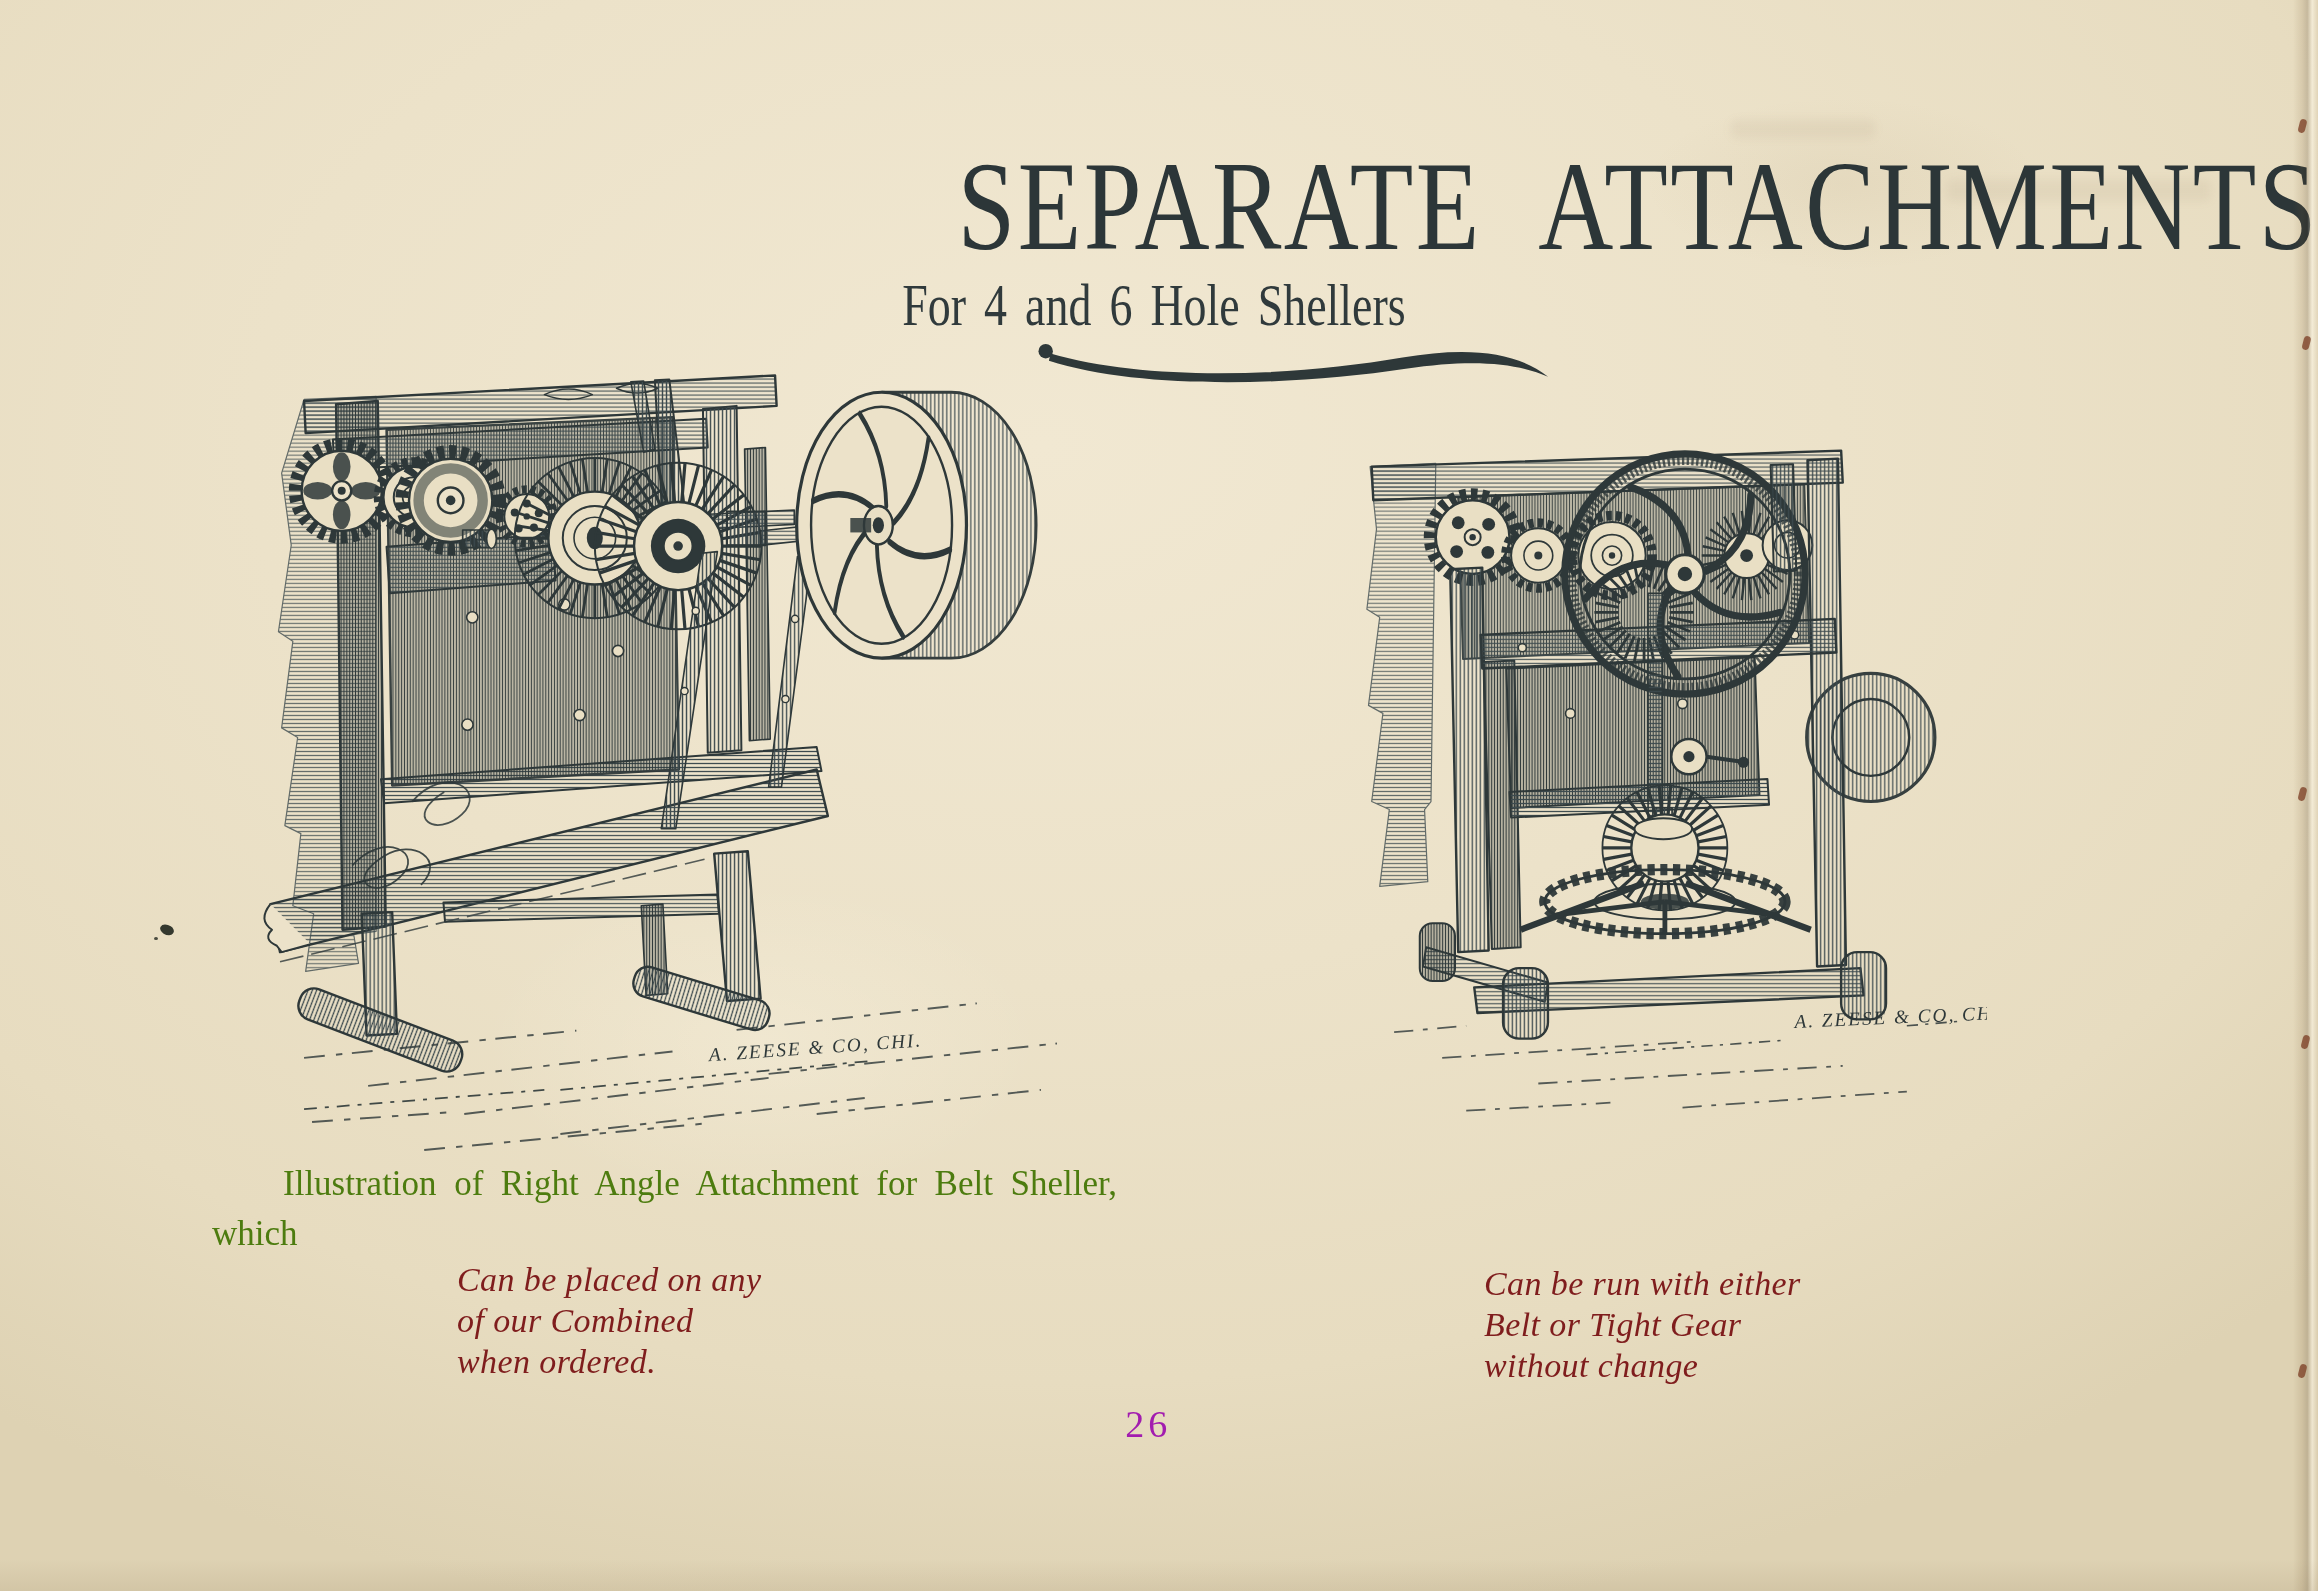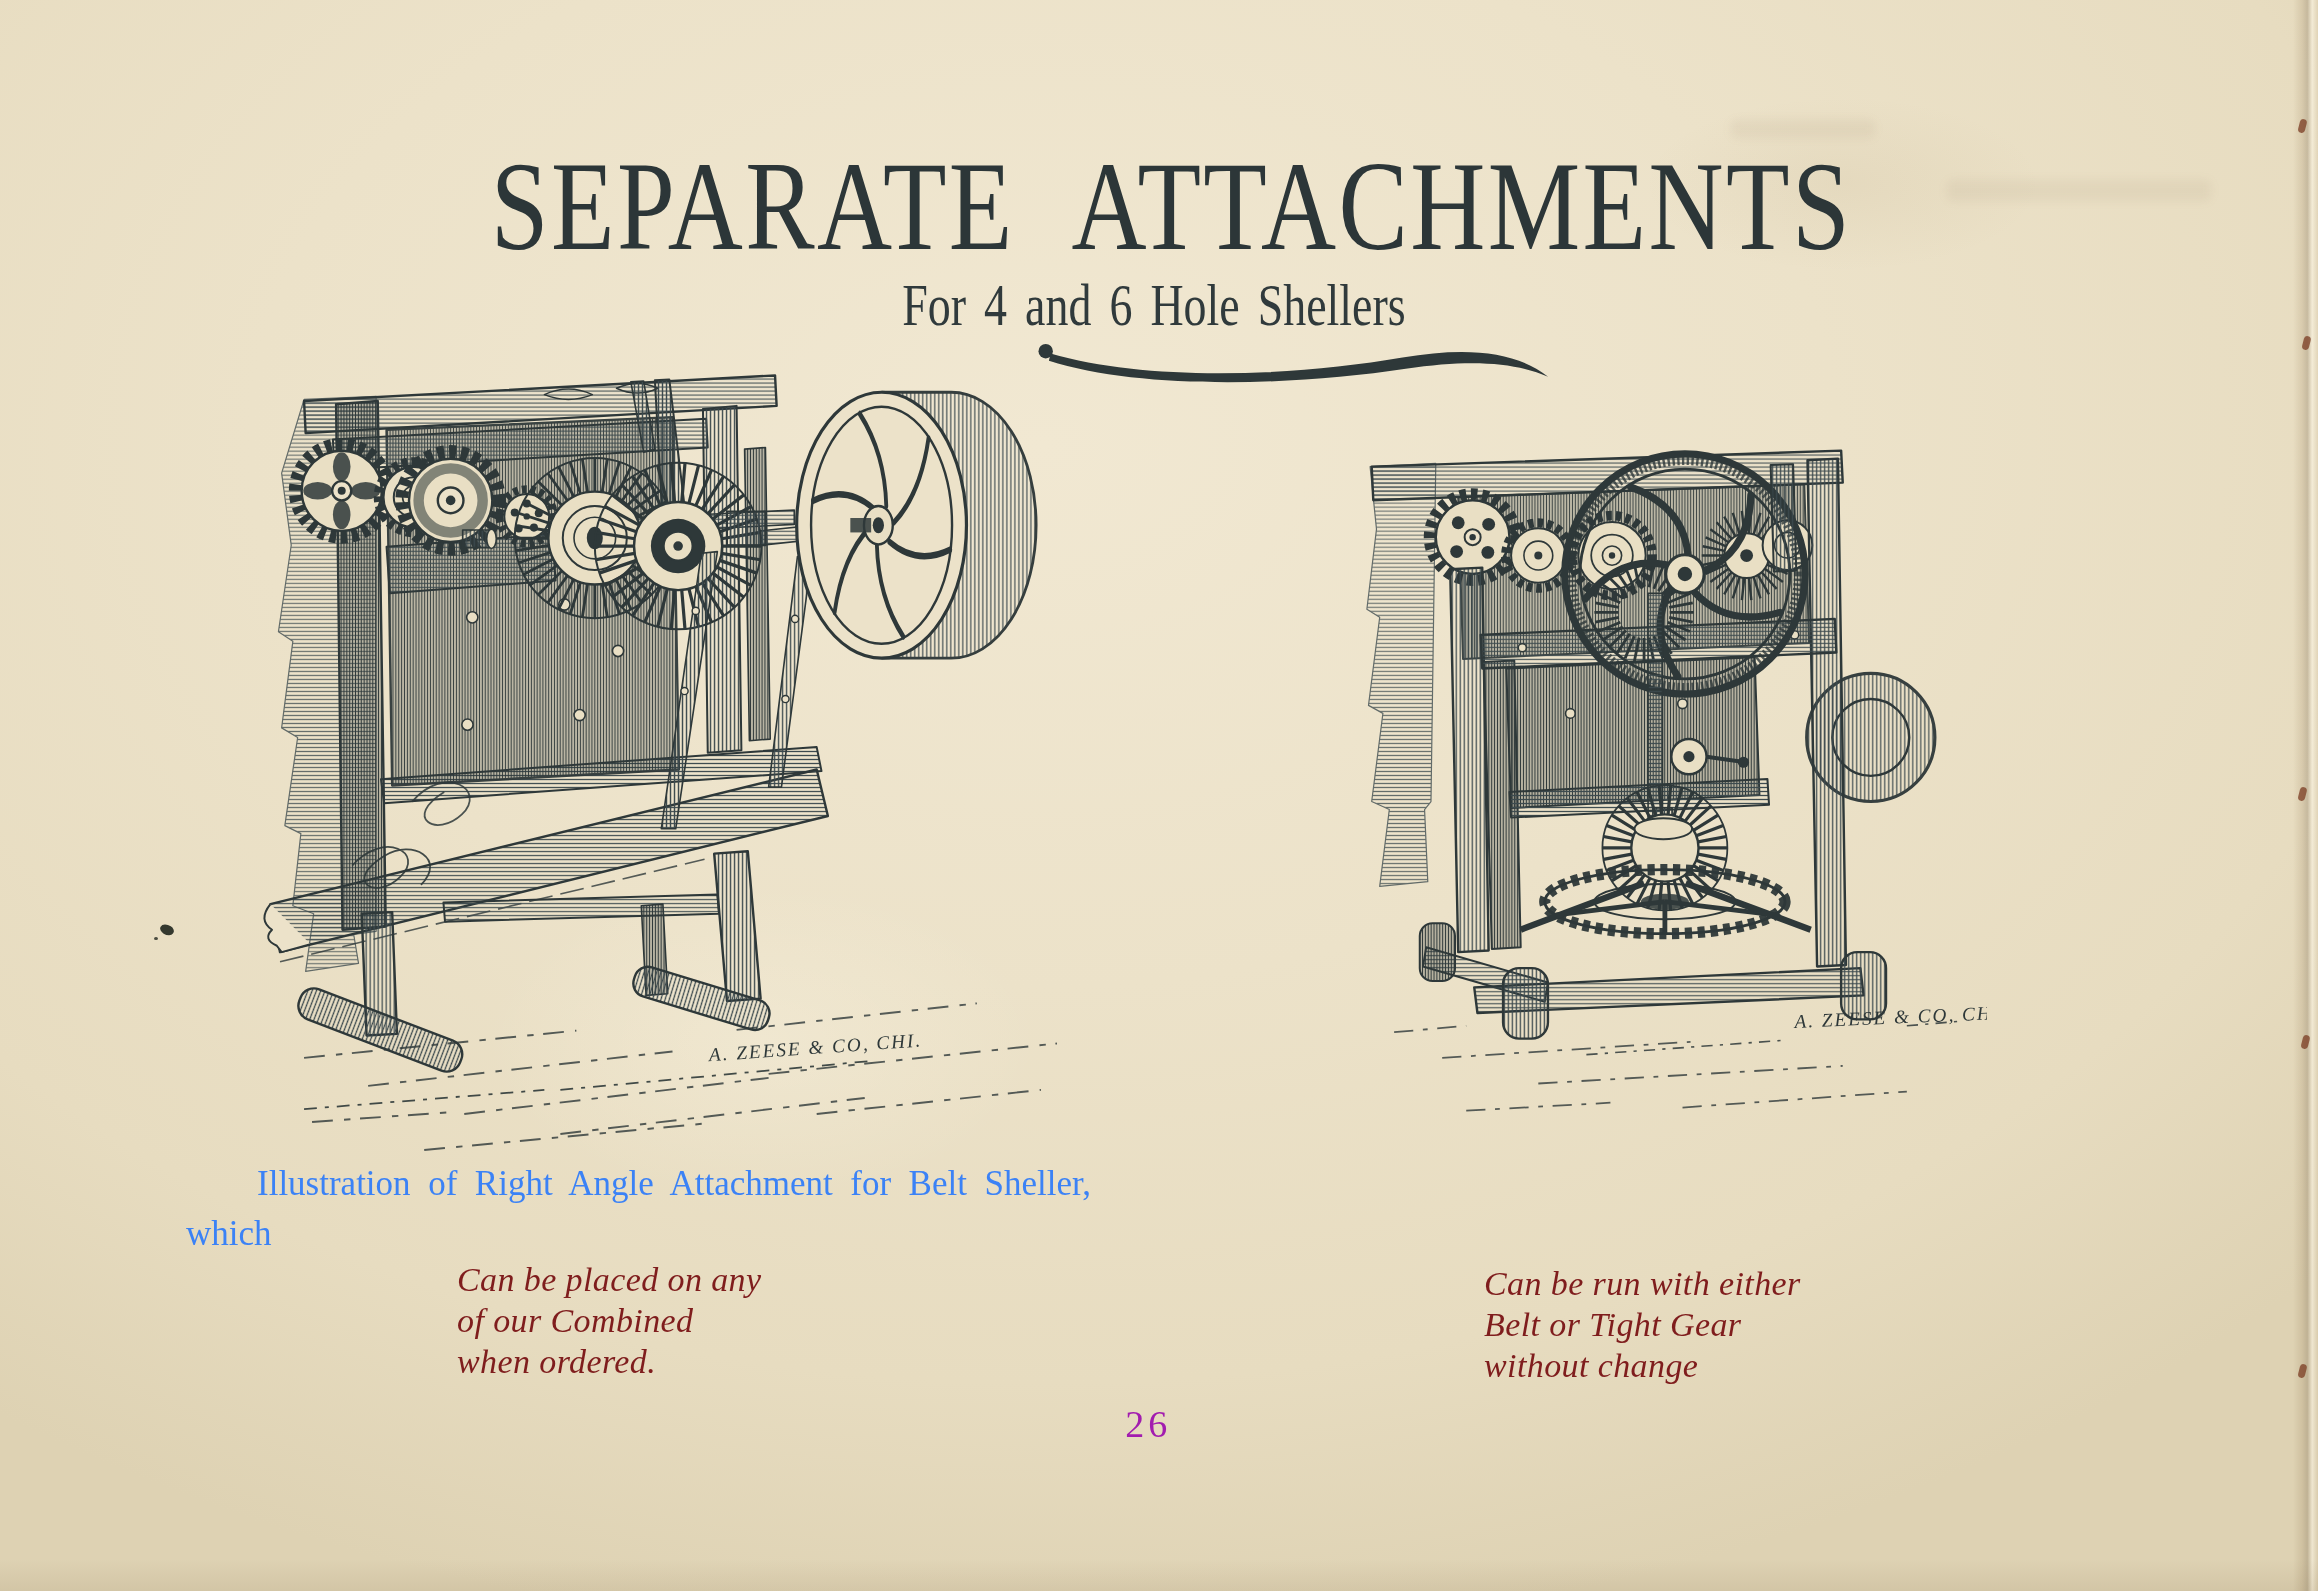--- a/index.html
+++ b/index.html
@@ -6,33 +6,33 @@
   html,body{margin:0;padding:0;}
   body{
     width:2319px;height:1591px;position:relative;overflow:hidden;
     background:
       radial-gradient(ellipse 1763px 1202px at 45% 28%, #f1e8d2 0%, #ece2c9 45%, #e7dcc0 78%, #ded2b3 100%);
     font-family:"Liberation Serif", serif;color:var(--ink);
   }
   .abs{position:absolute;}
   .stain{position:absolute;border-radius:50%;pointer-events:none;}
   
-  .title-wrap{left:0;right:0;top:133px;text-align:center;padding-left:24px;}
+  .title-wrap{left:0;right:0;top:133px;text-align:right;padding-left:24px;}
   .title{
     display:inline-block;font-size:104px;letter-spacing:2.4px;word-spacing:34px;
     font-weight:400;color:#2c3638;transform:scaleY(1.22);transform-origin:top center;
     white-space:nowrap;
   }
   .subtitle-wrap{left:0;right:12px;top:271px;text-align:center;}
   .subtitle{
     display:inline-block;font-size:56px;color:#303a3c;word-spacing:8px;
     transform:scaleX(.82) scaleY(1.06);transform-origin:top center;white-space:nowrap;
   }
   
-  .caption{font-size:35px;line-height:50px;color:#3b82f6;}
+  .caption{font-size:35px;line-height:50px;color:#4d7c0f;margin-left:26px;}
   .cap-l1{padding-left:71px;word-spacing:8.8px;white-space:nowrap;}
   .cap-l2{white-space:nowrap;}
   .cap-r1{padding-left:62px;word-spacing:4.8px;white-space:nowrap;}
   .note{font-size:34px;line-height:41px;font-style:italic;color:#7f1d1d;letter-spacing:0.4px;}
   .pagenum{left:0;right:0;top:1402px;text-align:center;font-size:38px;letter-spacing:4px;color:#a21caf;}
   .pagenum span{display:inline-block;transform:translateX(-11.2px);}
   
   .fig{position:absolute;}
   svg text.credit{font-size:24px;font-style:italic;letter-spacing:2.5px;fill:#2e3839;font-family:"Liberation Serif",serif;}
   

